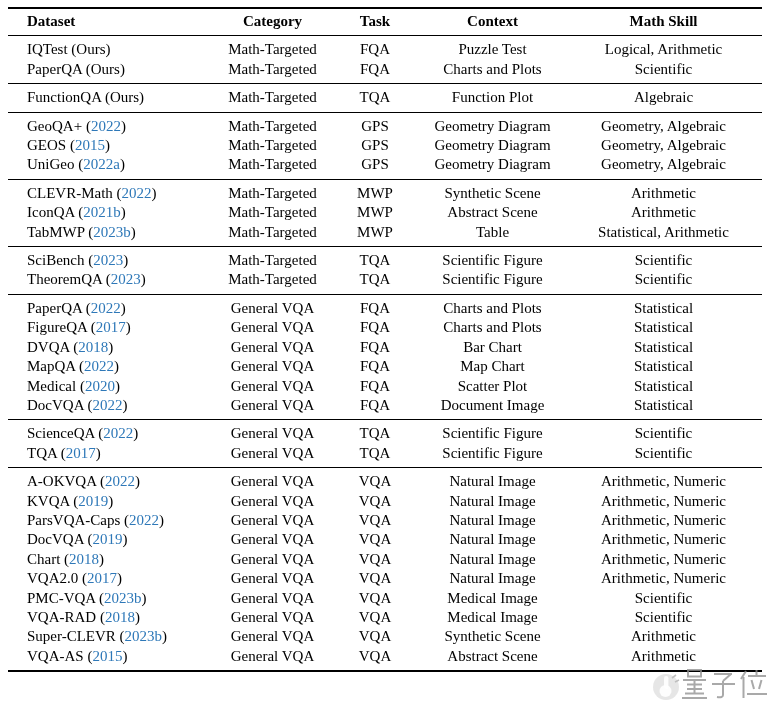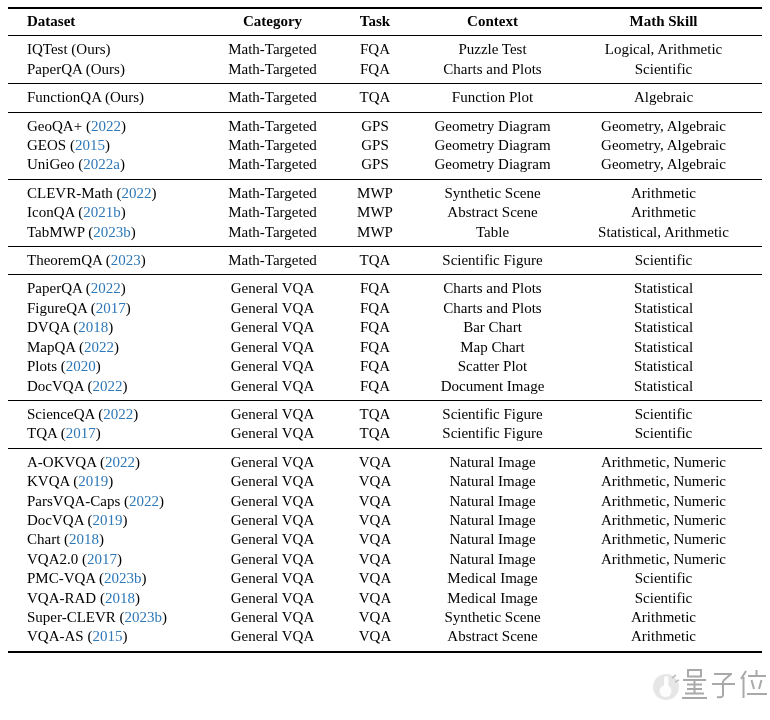--- a/index.html
+++ b/index.html
@@ -146,20 +146,27 @@
         <tr>
           <td class="c-dataset"><span>TabMWP</span> (<span class="cite-link">2023b</span>)</td>
           <td>Math-Targeted</td>
           <td>MWP</td>
           <td>Table</td>
           <td>Statistical, Arithmetic</td>
         </tr>
       </tbody>
       <tbody>
         <tr>
+          <td class="c-dataset"><span>SciBench</span> (<span class="cite-link">2023</span>)</td>
+          <td>Math-Targeted</td>
+          <td>TQA</td>
+          <td>Scientific Figure</td>
+          <td>Scientific</td>
+        </tr>
+        <tr>
           <td class="c-dataset"><span>TheoremQA</span> (<span class="cite-link">2023</span>)</td>
           <td>Math-Targeted</td>
           <td>TQA</td>
           <td>Scientific Figure</td>
           <td>Scientific</td>
         </tr>
       </tbody>
       <tbody>
         <tr>
           <td class="c-dataset"><span>PaperQA</span> (<span class="cite-link">2022</span>)</td>
@@ -183,21 +190,21 @@
           <td>Statistical</td>
         </tr>
         <tr>
           <td class="c-dataset"><span>MapQA</span> (<span class="cite-link">2022</span>)</td>
           <td>General VQA</td>
           <td>FQA</td>
           <td>Map Chart</td>
           <td>Statistical</td>
         </tr>
         <tr>
-          <td class="c-dataset"><span>Plots</span> (<span class="cite-link">2020</span>)</td>
+          <td class="c-dataset"><span>Medical</span> (<span class="cite-link">2020</span>)</td>
           <td>General VQA</td>
           <td>FQA</td>
           <td>Scatter Plot</td>
           <td>Statistical</td>
         </tr>
         <tr>
           <td class="c-dataset"><span>DocVQA</span> (<span class="cite-link">2022</span>)</td>
           <td>General VQA</td>
           <td>FQA</td>
           <td>Document Image</td>

